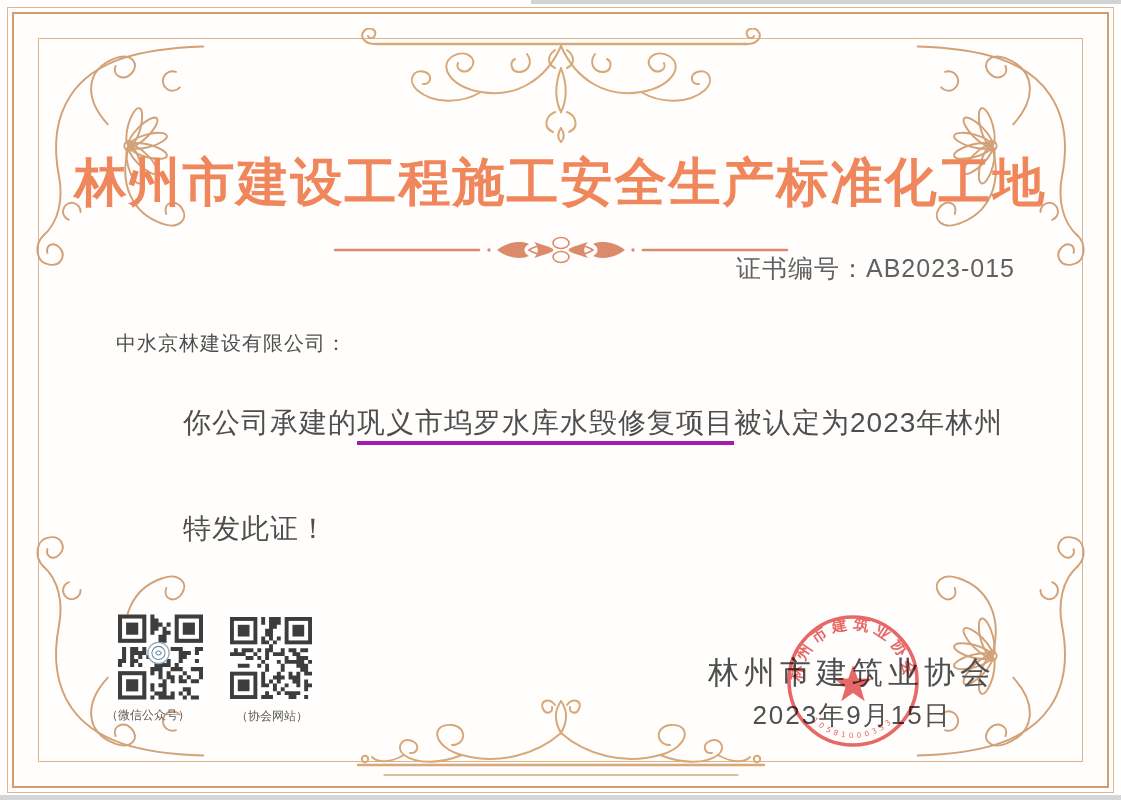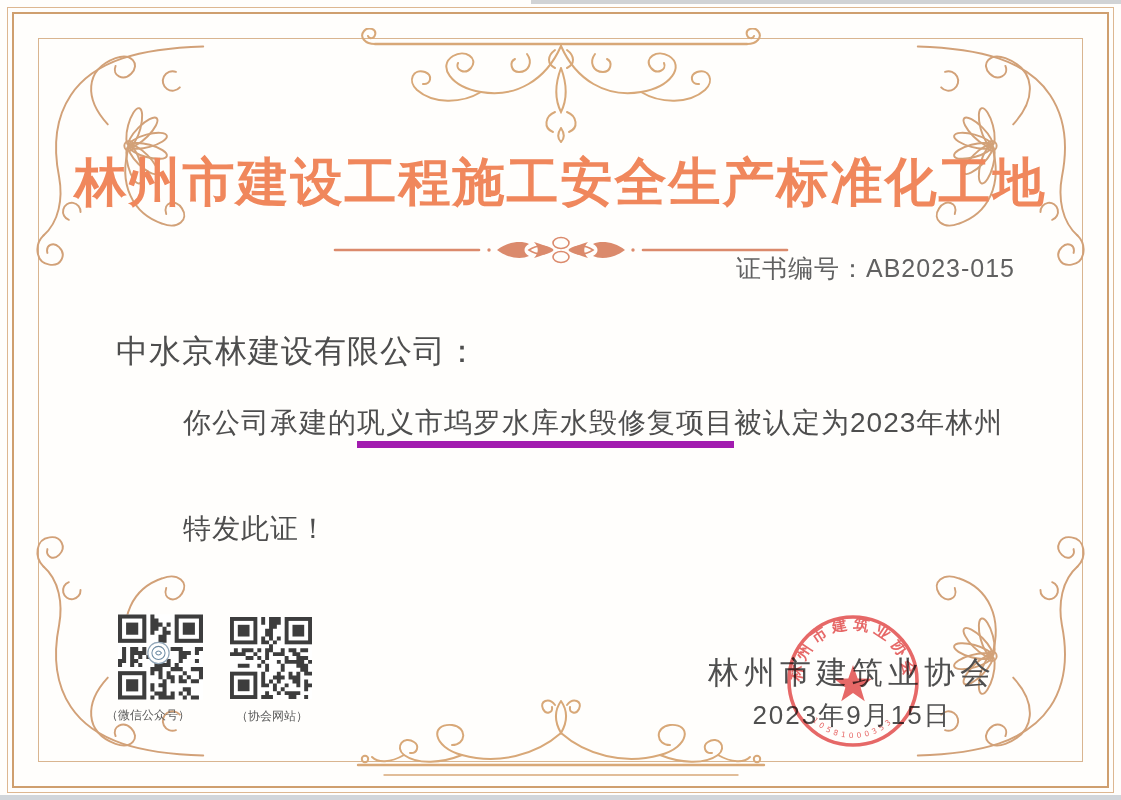--- a/index.html
+++ b/index.html
@@ -31,25 +31,25 @@
   .divider{position:absolute;left:50%;transform:translateX(-50%);top:232px;width:460px;height:36px;}
   
   .title{
     position:absolute;left:0;right:0;top:148px;
     text-align:center;
     font-size:52px;font-weight:bold;letter-spacing:2px;
     color:#f0875c;
     font-family:Liberation Serif, serif;
   }
   .cert-no{position:absolute;right:106px;top:252px;font-size:25px;letter-spacing:1px;color:#616161;}
-  .recipient{position:absolute;left:116px;top:330px;font-size:32px;color:#4e4e4e;letter-spacing:1px;}
+  .recipient{position:absolute;left:116px;top:330px;font-size:20px;color:#4e4e4e;letter-spacing:1px;}
   .body-line{position:absolute;font-size:28px;color:#4e4e4e;letter-spacing:1px;}
   .body-line.l1{left:183px;top:404px;}
   .body-line.l2{left:113px;top:459px;}
-  .body-line .underlined{border-bottom:7px solid #a21caf;padding-bottom:3px;}
+  .body-line .underlined{border-bottom:4px solid #a21caf;padding-bottom:3px;}
   .closing{position:absolute;left:183px;top:510px;font-size:28px;color:#4e4e4e;letter-spacing:1px;}
   .issuer{position:absolute;left:702px;top:652px;width:300px;text-align:center;
           font-size:31px;color:#4f4f4f;letter-spacing:5px;}
   .issue-date{position:absolute;left:702px;top:698px;width:300px;text-align:center;
           font-size:26px;color:#4f4f4f;letter-spacing:2px;}
   
   .qr{position:absolute;}
   .qr.qr1{left:118px;top:613px;width:85px;height:88px;}
   .qr.qr2{left:230px;top:617px;width:82px;height:82px;}
   .qr svg{width:100%;height:100%;}

